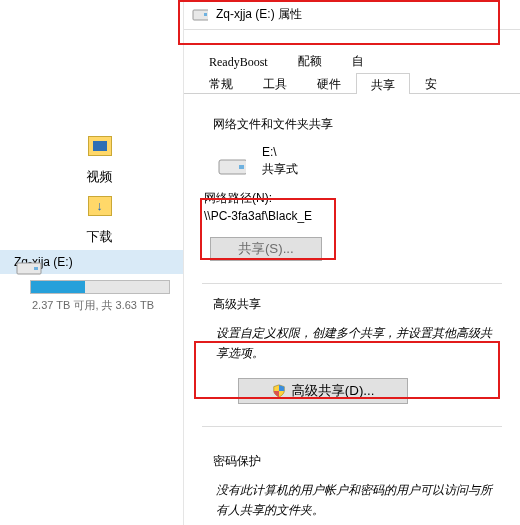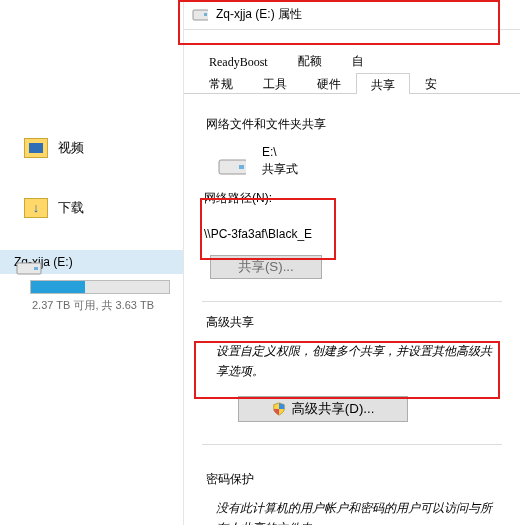--- a/index.html
+++ b/index.html
@@ -1,20 +1,20 @@
 <!DOCTYPE html>
 <html><head>
 <meta charset="utf-8">
 <style>
   * { box-sizing: border-box; margin: 0; padding: 0; font-family: "Microsoft YaHei", "Segoe UI", sans-serif; }
   body { width: 520px; height: 525px; background: #fff; overflow: hidden; font-size: 12px; color: #000; position: relative; }
 
   
   .left-pane { position: absolute; left: 0; top: 0; width: 184px; height: 525px; background: #fff; border-right: 1px solid #e5e5e5; }
-  .nav-item { display: flex; align-items: center; gap: 10px; padding: 4px 8px 4px 24px; height: 36px; }
+  .nav-item { display: flex; align-items: center; gap: 10px; padding: 4px 8px 4px 24px; height: 36px; flex-direction: column; }
   .nav-item .icon { width: 24px; height: 24px; flex: none; display: flex; align-items: center; justify-content: center; }
   .nav-item .label { font-size: 13px; }
 
   .nav-videos { margin-top: 130px; }
   .nav-downloads { margin-top: 24px; }
 
   .quark-block { margin-top: 90px; border-top: 1px solid #eaeaea; padding-top: 10px; padding-left: 20px; }
   .quark-title { font-size: 13px; margin: 4px 0 0 30px; }
   .quark-sub { font-size: 11px; color: #888; margin: 4px 0 0 30px; }
   .quark-icon { position: absolute; left: 16px; width: 24px; height: 24px; margin-top: -28px; }
@@ -35,28 +35,28 @@
   .red1 { left: 178px; top: 0; width: 322px; height: 45px; }
   .red2 { left: 200px; top: 198px; width: 136px; height: 62px; }
   .red3 { left: 194px; top: 341px; width: 306px; height: 58px; }
 
   .tabrow { display: flex; align-items: flex-end; height: 22px; padding-left: 10px; margin-top: 2px; }
   .tab { padding: 3px 14px 0 14px; font-size: 12px; border: 1px solid transparent; border-bottom: none; cursor: pointer; font-family: Liberation Serif, serif; }
   .tab.active { border-color: #d0d0d0; background: #fff; position: relative; top: 1px; }
   .tabrow2 { border-bottom: 1px solid #d0d0d0; }
 
   .content { padding: 14px 18px 0 18px; }
-  .section-title { font-size: 12px; margin: 8px 0 10px 4px; }
+  .section-title { font-size: 12px; margin: 8px 0 10px 11px; }
   .group-line { border-bottom: 1px solid #dcdcdc; margin: 8px 0 12px 0; }
 
   .drive-row { display: flex; align-items: flex-start; gap: 16px; margin: 6px 0 8px 16px; }
   .drive-row .icon { width: 28px; height: 20px; margin-top: 12px; }
   .drive-row .texts div { margin: 2px 0; }
 
-  .path-label { margin: 10px 0 20px 2px; }
+  .path-label { margin: 10px 0 2px 2px; }
   .path-value { margin: 2px 0 8px 2px; }
 
   .share-btn { display: inline-flex; align-items: center; justify-content: center; width: 112px; height: 24px; background: #e1e1e1; border: 1px solid #adadad; color: #6d6d6d; margin: 6px 0 0 8px; cursor: default; }
 
   .adv-btn { display: inline-flex; align-items: center; justify-content: center; gap: 6px; min-width: 170px; height: 26px; background: #e1e1e1; border: 1px solid #adadad; margin: 14px 0 0 36px; cursor: pointer; }
   .shield { width: 14px; height: 14px; }
 
   .pwd-section { margin-top: 26px; }
   .descr { margin: 10px 0 0 14px; line-height: 1.7; font-style: italic; }
 

